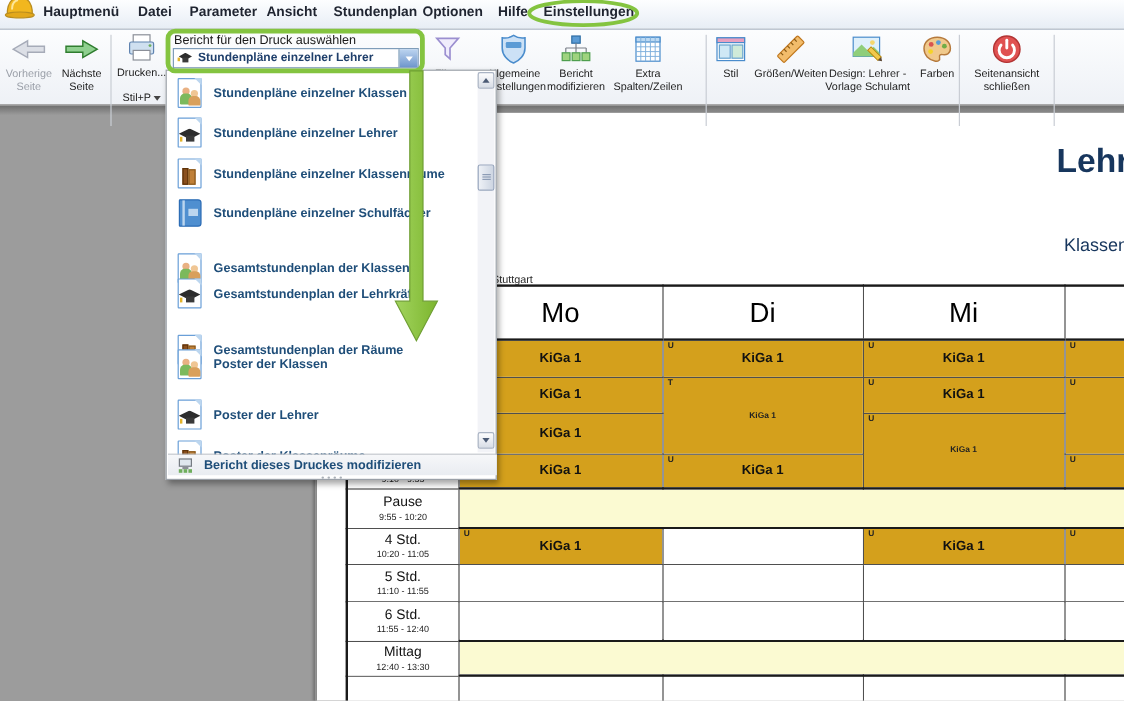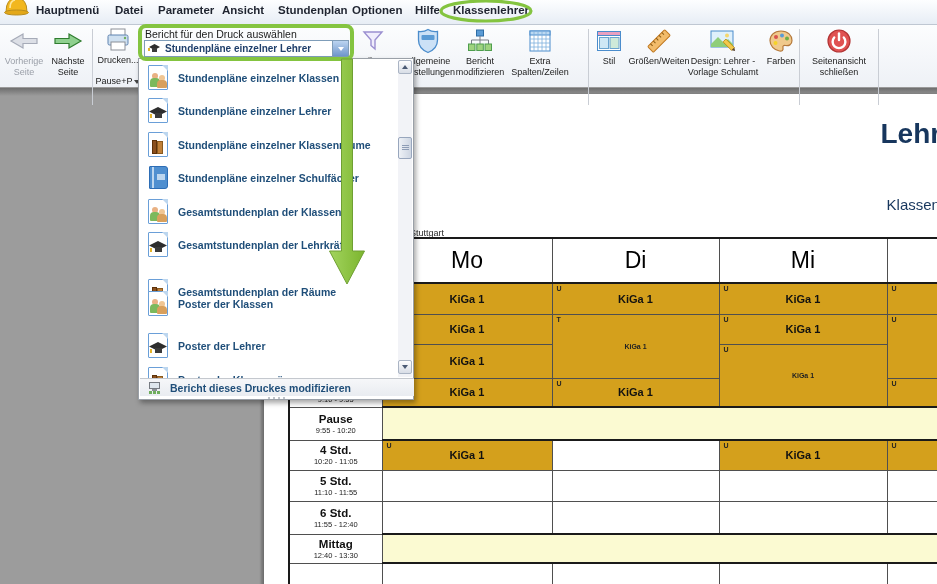--- a/index.html
+++ b/index.html
@@ -54,21 +54,21 @@
     font-size:15px; color:#17365d; }
   .doc-school { position:absolute; left:146px; top:134px; font-size:9px; color:#2b2b2b; }
 
   
   table.tt { position:absolute; left:24px; top:143px; border-collapse:collapse; table-layout:fixed;
     font-family:"Liberation Sans", sans-serif; }
   table.tt td, table.tt th { border:1px solid #4f4f4f; padding:0; position:relative; overflow:hidden; }
   table.tt { border:2px solid #1a1a1a; }
   th.day { height:45px; background:#fff; font-size:23px; font-weight:normal; color:#000; }
   td.timec { background:#fff; text-align:center; vertical-align:middle; border-right:2px solid #1a1a1a; }
-  td.timec .rl { font-size:11.5px; font-weight:bold; color:#111; }
+  td.timec .rl { font-size:11.5px; font-weight:normal; color:#111; }
   td.timec .rt { font-size:7.5px; color:#222; margin-top:1px;text-align:center; }
   td.gold { background:#d4a01c; text-align:center; vertical-align:middle; }
   td.gold .subj { font-size:11px; font-weight:bold; color:#111; }
   td.gold .subj.mini { font-size:7px; font-weight:600; color:#222; }
   td.gold .mark { position:absolute; left:4px; top:1px; font-size:7px; font-weight:bold; color:#222; }
   td.freec { background:#fff; }
   tr.band td.bandc { background:#fbfad2; border-top:2px solid #1a1a1a; border-bottom:2px solid #1a1a1a; }
   tr.hdr th { border-bottom:2px solid #1a1a1a; }
 
   
@@ -138,21 +138,21 @@
       <ellipse cx="13.5" cy="16.5" rx="12" ry="2.5" fill="#e3a81a" stroke="#b98d1f" stroke-width="1"></ellipse>
       <path d="M7,12 Q7,5 12,4" stroke="#fde69a" stroke-width="1.6" fill="none"></path>
     </svg>
     <span class="menu-item" style="left:36px">Hauptmenü</span>
     <span class="menu-item" style="left:115px">Datei</span>
     <span class="menu-item" style="left:158px">Parameter</span>
     <span class="menu-item" style="left:222px">Ansicht</span>
     <span class="menu-item" style="left:278px">Stundenplan</span>
     <span class="menu-item" style="left:352px">Optionen</span>
     <span class="menu-item" style="left:415px">Hilfe</span>
-    <span class="menu-item" style="left:453px">Klassenlehrer</span>
+    <span class="menu-item" style="left:453px">Einstellungen</span>
   </div>
 
   <div class="toolbar">
 
     <div class="tbtn" style="left:2px;width:44px">
       <span class="ic">
         <svg width="30" height="18" viewBox="0 0 30 18">
             <path d="M28,6.5 H14 V2 L2,9 L14,16 V11.5 H28 Z" fill="#dcdfe6" stroke="#a6abb8" stroke-width="1.2"></path>
           </svg>
       </span>
@@ -173,21 +173,21 @@
     <div class="tbtn" style="left:95px;width:46px">
       <span class="ic">
         <svg width="26" height="26" viewBox="0 0 26 26">
           <rect x="6" y="2" width="14" height="7" fill="#fff" stroke="#8b8f98"></rect>
           <rect x="3" y="8" width="20" height="10" rx="1.5" fill="#cfe0f0" stroke="#5f83b0"></rect>
           <rect x="6" y="15" width="14" height="8" fill="#fff" stroke="#8b8f98"></rect>
           <circle cx="20" cy="11" r="1.2" fill="#6fae5d"></circle>
         </svg>
       </span>
       <span class="lb"><span>Drucken...</span><br>
-        <span>Pause+P</span><span class="caret-down"></span></span>
+        <span>Stil+P</span><span class="caret-down"></span></span>
     </div>
 
     <span class="picker-label">Bericht für den Druck auswählen</span>
     <div class="combo">
       <span class="mini-cap">
           <i class="board"></i>
           <i class="base"></i>
           <i class="dot"></i>
         </span>
       <span class="val">Stundenpläne einzelner Lehrer</span>
@@ -502,21 +502,21 @@
             <i class="d1"></i>
             <i class="d2"></i>
           </span>
         </span>
       <span class="lab">Stundenpläne einzelner Klassenräume</span>
     </div>
     <div class="dd-item" style="top:102px">
       <span class="icon-book"></span>
       <span class="lab">Stundenpläne einzelner Schulfächer</span>
     </div>
-    <div class="dd-item" style="top:136px">
+    <div class="dd-item" style="top:148px">
       <span class="pg">
           <span class="g-ppl">
             <i class="h1"></i>
             <i class="b1"></i>
             <i class="h2"></i>
             <i class="b2"></i>
           </span>
         </span>
       <span class="lab">Gesamtstundenplan der Klassen</span>
     </div>

